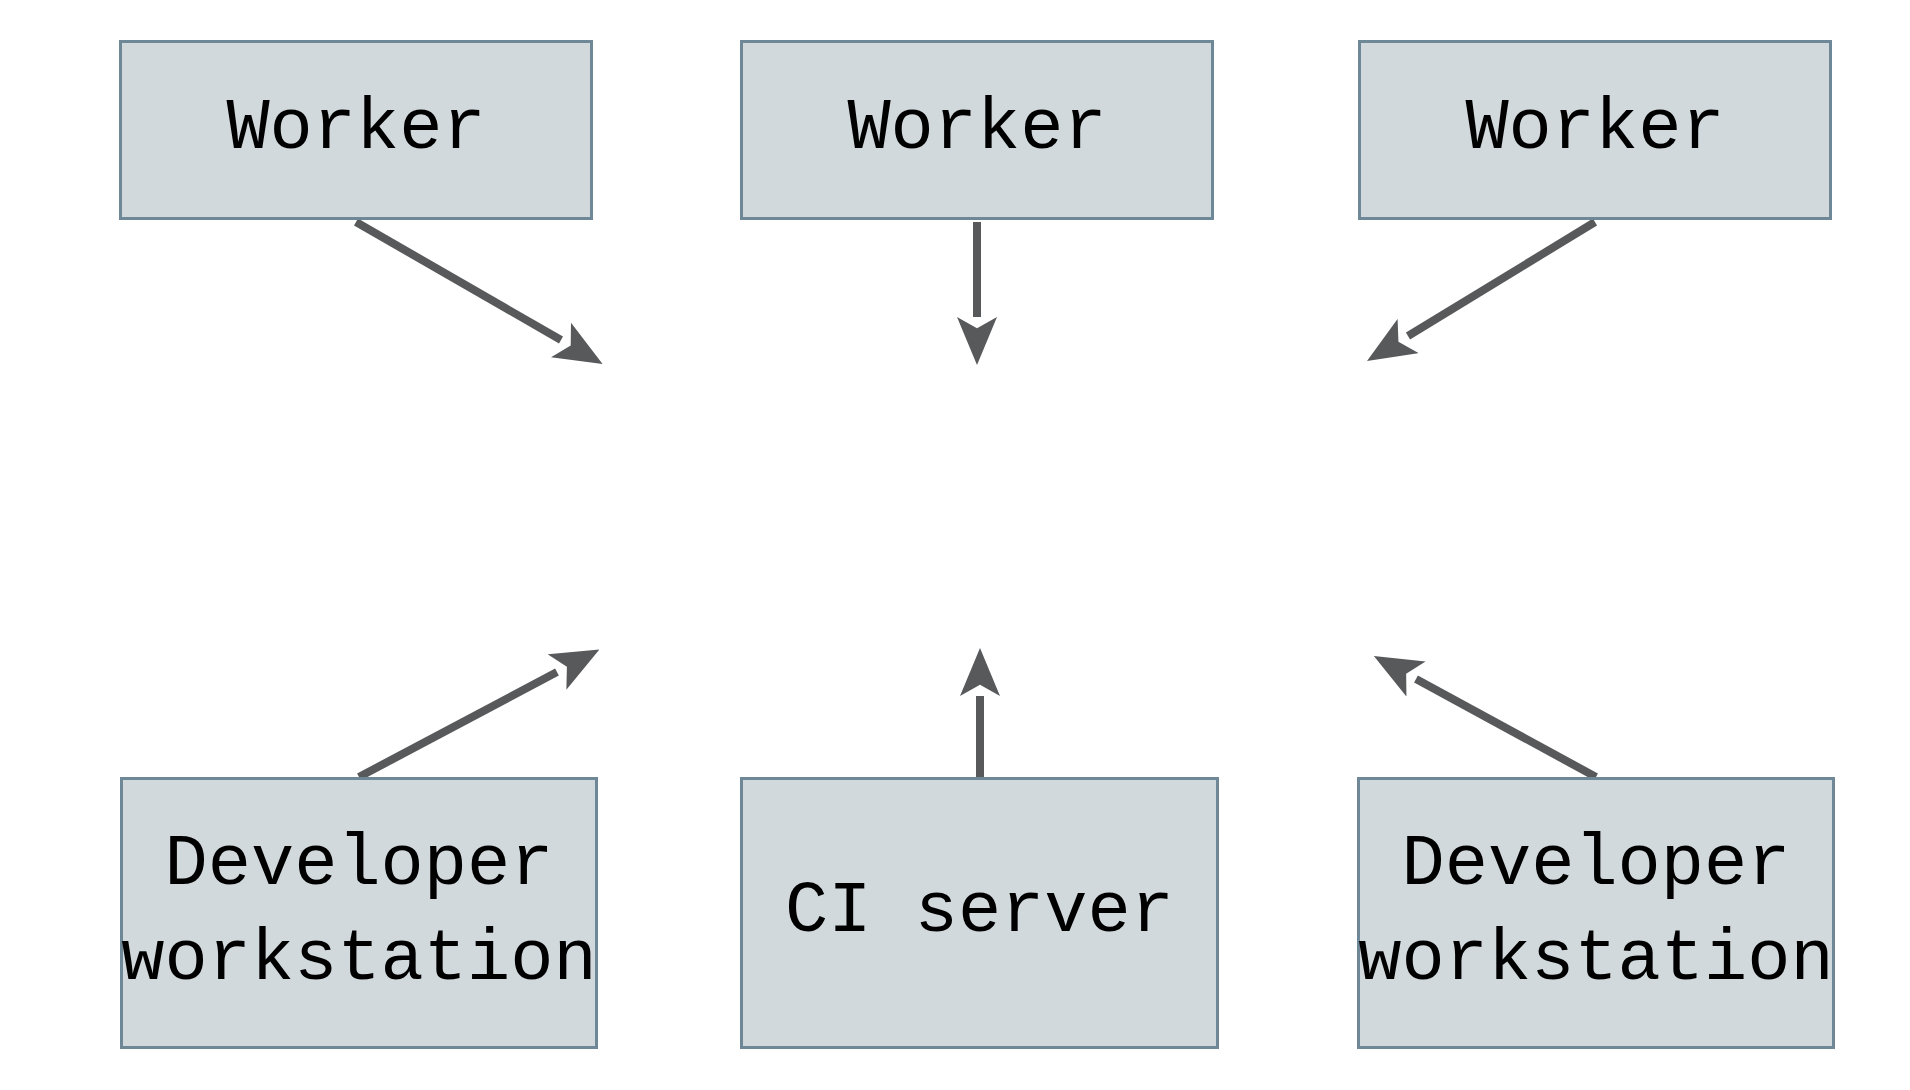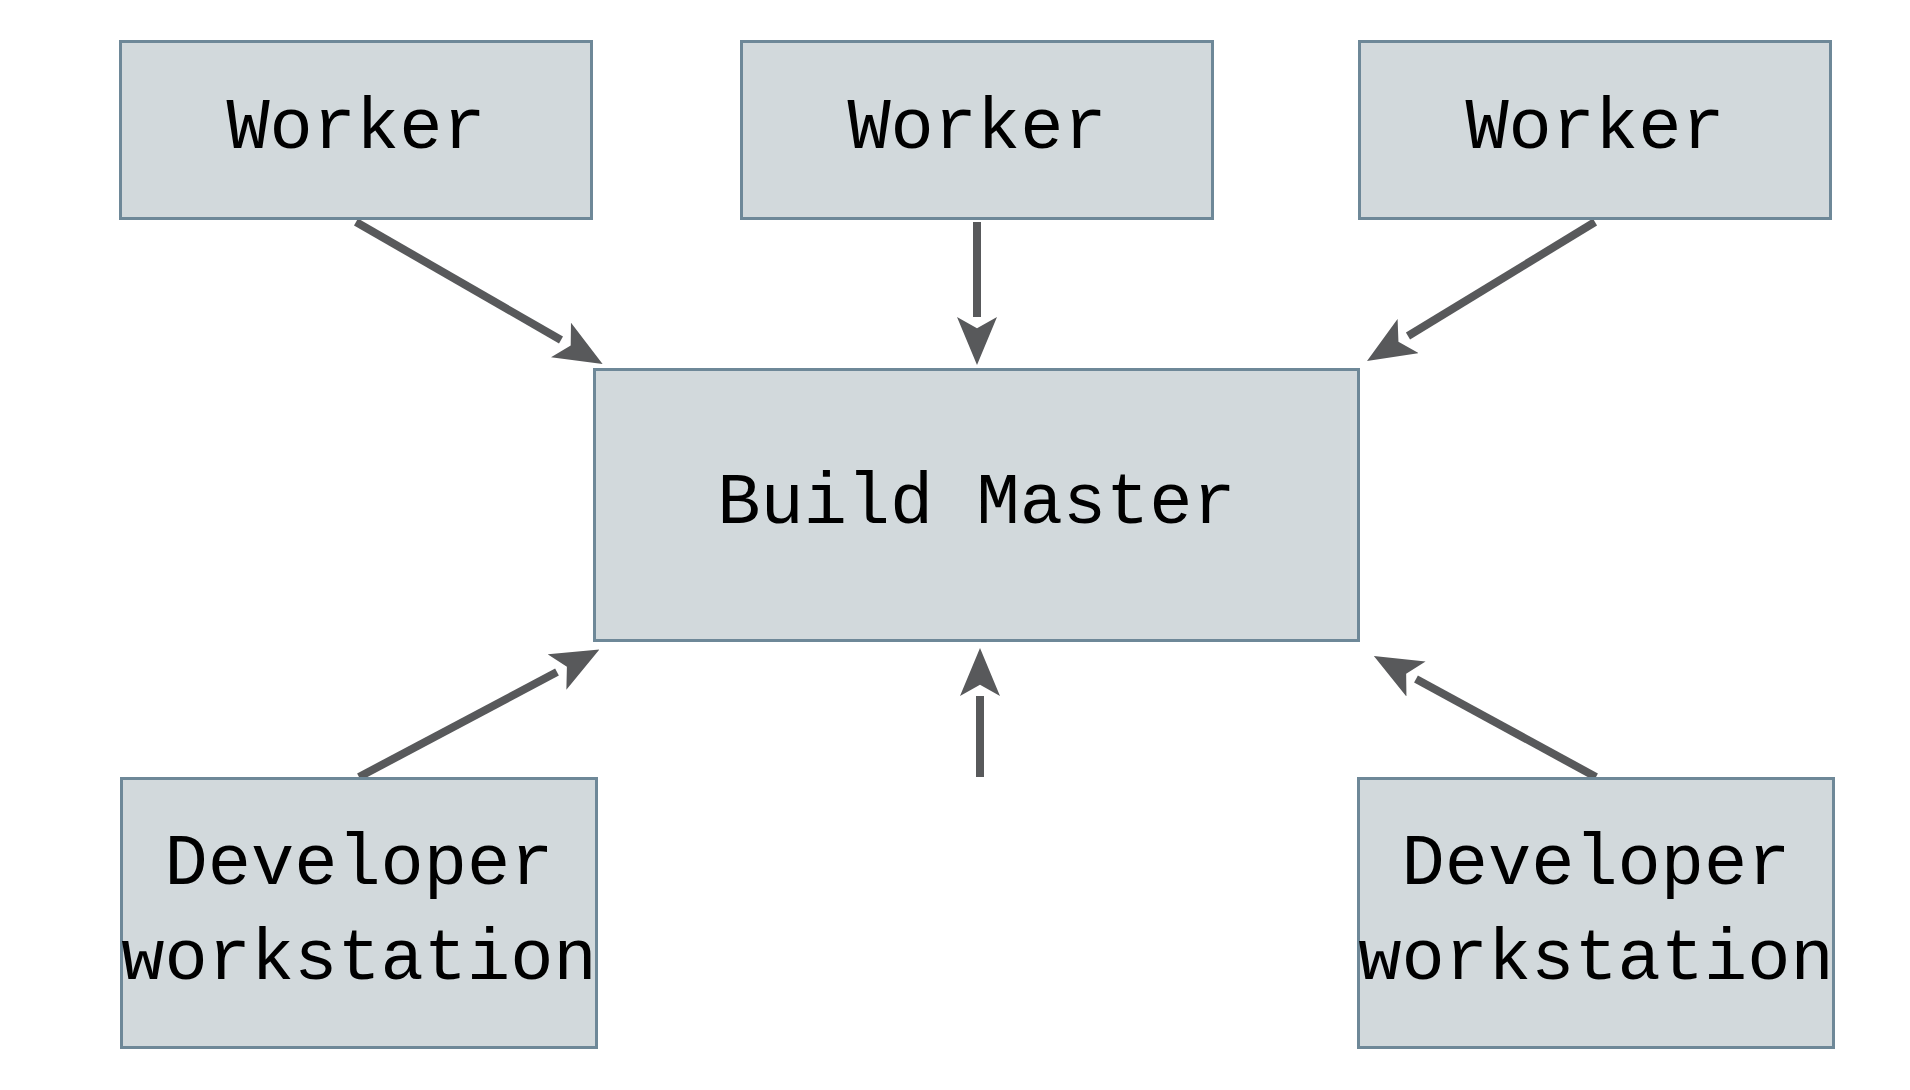--- a/index.html
+++ b/index.html
@@ -79,26 +79,26 @@
   </div>
 
   <div class="node n-w2">
     <div class="label">Worker</div>
   </div>
 
   <div class="node n-w3">
     <div class="label">Worker</div>
   </div>
 
-  <div class="node n-bm">
-    <div class="label">Build Master</div>
-  </div>
 
   <div class="node n-d1">
     <div class="label">Developer workstation</div>
   </div>
 
+  <div class="node n-ci">
+    <div class="label">CI server</div>
+  </div>
 
   <div class="node n-d2">
     <div class="label">Developer workstation</div>
   </div>
 
 </div>
 
 </body></html>

